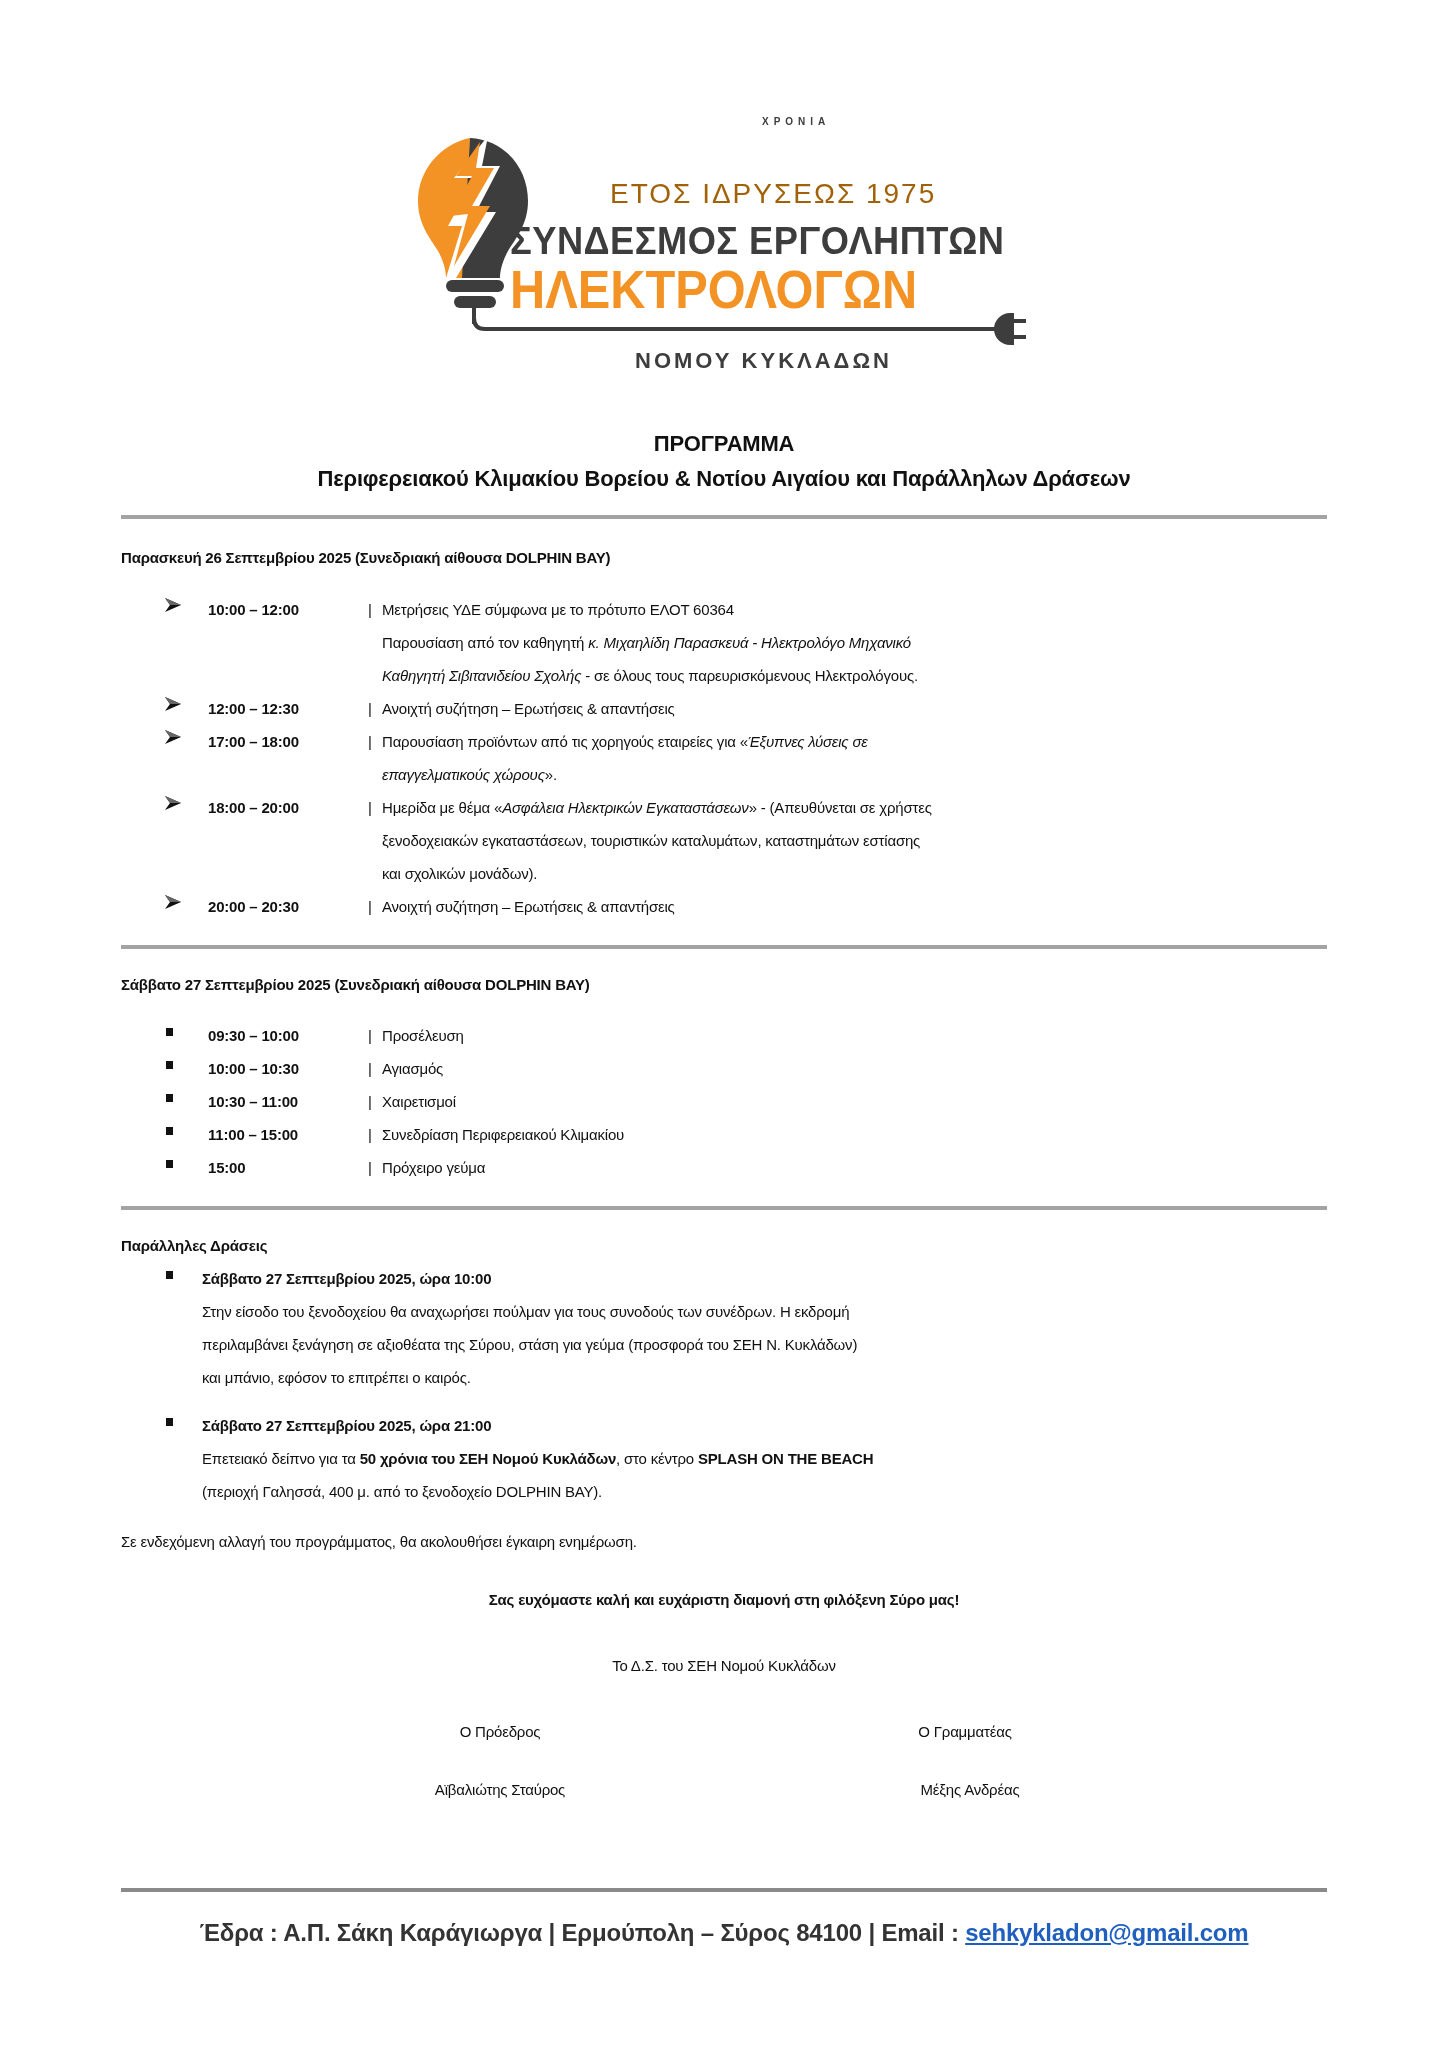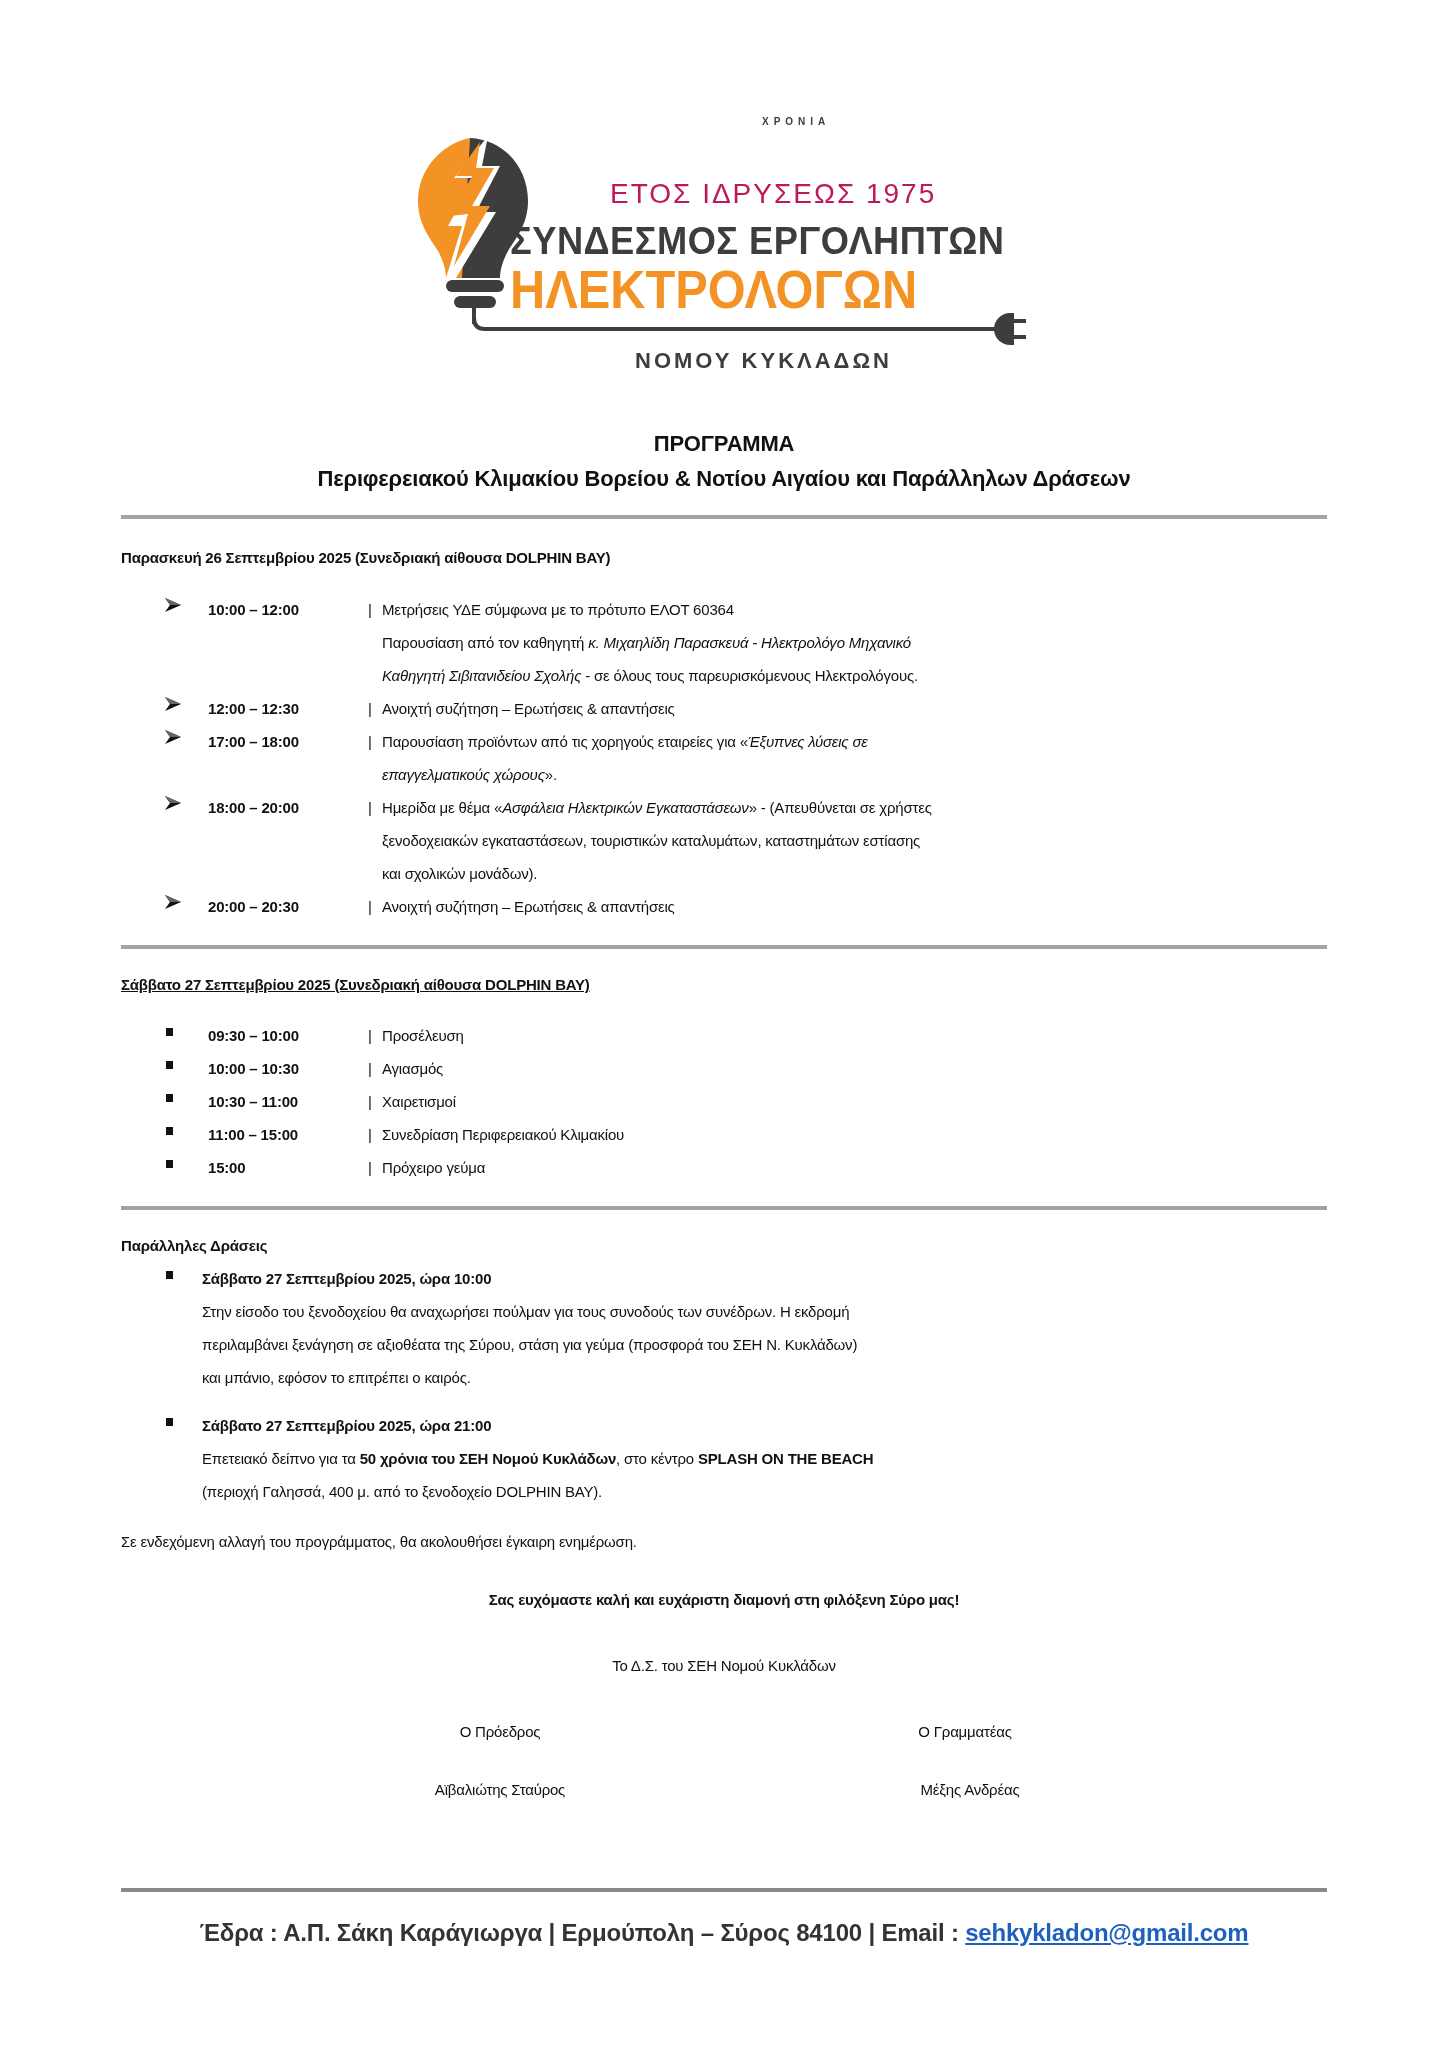--- a/index.html
+++ b/index.html
@@ -9,21 +9,21 @@
   .txt { font-size: 15px; line-height: 33px; white-space: nowrap; letter-spacing: -0.2px; }
   .b { font-weight: bold; }
   .i { font-style: italic; }
   .rule { position: absolute; left: 121px; width: 1206px; height: 4px; background: #a3a3a3; }
   .center { left: 121px; width: 1206px; text-align: center; }
 
   
   #logo { position: absolute; left: 410px; top: 66px; width: 650px; height: 320px; }
   .logo-50 { position: absolute; left: 268px; top: -6px; font-size: 104px; font-weight: bold; color: #f39325; letter-spacing: -8px; font-family: "Liberation Sans", sans-serif; }
   .logo-xronia { position: absolute; left: 348px; top: 50px; font-size: 10px; font-weight: bold; letter-spacing: 5px; color: #3d3d3d; background: #fff; padding-left: 4px; }
-  .logo-year { position: absolute; left: 200px; top: 112px; font-size: 28px; letter-spacing: 2px; color: #be185d; }
+  .logo-year { position: absolute; left: 200px; top: 112px; font-size: 28px; letter-spacing: 2px; color: #a16207; }
   .logo-syndesmos { position: absolute; left: 100px; top: 153px; font-size: 39px; font-weight: bold; color: #3d3d3d; letter-spacing: 0.5px; transform: scaleX(0.93); transform-origin: left; }
   .logo-ilektr { position: absolute; left: 100px; top: 193px; font-size: 53px; font-weight: bold; color: #f39325; letter-spacing: 0px; transform: scaleX(0.92); transform-origin: left; }
   .logo-nomou { position: absolute; left: 225px; top: 282px; font-size: 22px; font-weight: bold; color: #3d3d3d; letter-spacing: 3px; }
 
   .bullet-arrow { position: absolute; left: 164px; width: 18px; height: 18px; }
   .bullet-sq { position: absolute; left: 166px; width: 7px; height: 8px; background: #111; }
   .time { position: absolute; left: 208px; font-weight: bold; }
   .pipe { position: absolute; left: 368px; }
   .desc { position: absolute; left: 382px; }
   .sub-indent { position: absolute; left: 202px; }
@@ -119,21 +119,21 @@
         <path d="M1 2 L17 9 L6 9 Z" fill="#666"></path>
       </svg>
     <div class="abs txt time" style="top:890px">20:00 – 20:30</div>
     <div class="abs txt pipe" style="top:890px">|</div>
     <div class="abs txt desc" style="top:890px">Ανοιχτή συζήτηση – Ερωτήσεις &amp; απαντήσεις</div>
   </div>
 </div>
 
 <div class="rule" style="top:945px;"></div>
 
-<div class="abs txt b" style="left:121px;top:968px;text-decoration:underline;">Σάββατο 27 Σεπτεμβρίου 2025 (Συνεδριακή αίθουσα DOLPHIN BAY)</div>
+<div class="abs txt b" style="left:121px;top:968px;">Σάββατο 27 Σεπτεμβρίου 2025 (Συνεδριακή αίθουσα DOLPHIN BAY)</div>
 <div>
   <div>
     <div class="bullet-sq" style="top:1028px"></div>
     <div class="abs txt time" style="top:1019px">09:30 – 10:00</div>
     <div class="abs txt pipe" style="top:1019px">|</div>
     <div class="abs txt desc" style="top:1019px">Προσέλευση</div>
   </div>
   <div>
     <div class="bullet-sq" style="top:1061px"></div>
     <div class="abs txt time" style="top:1052px">10:00 – 10:30</div>

